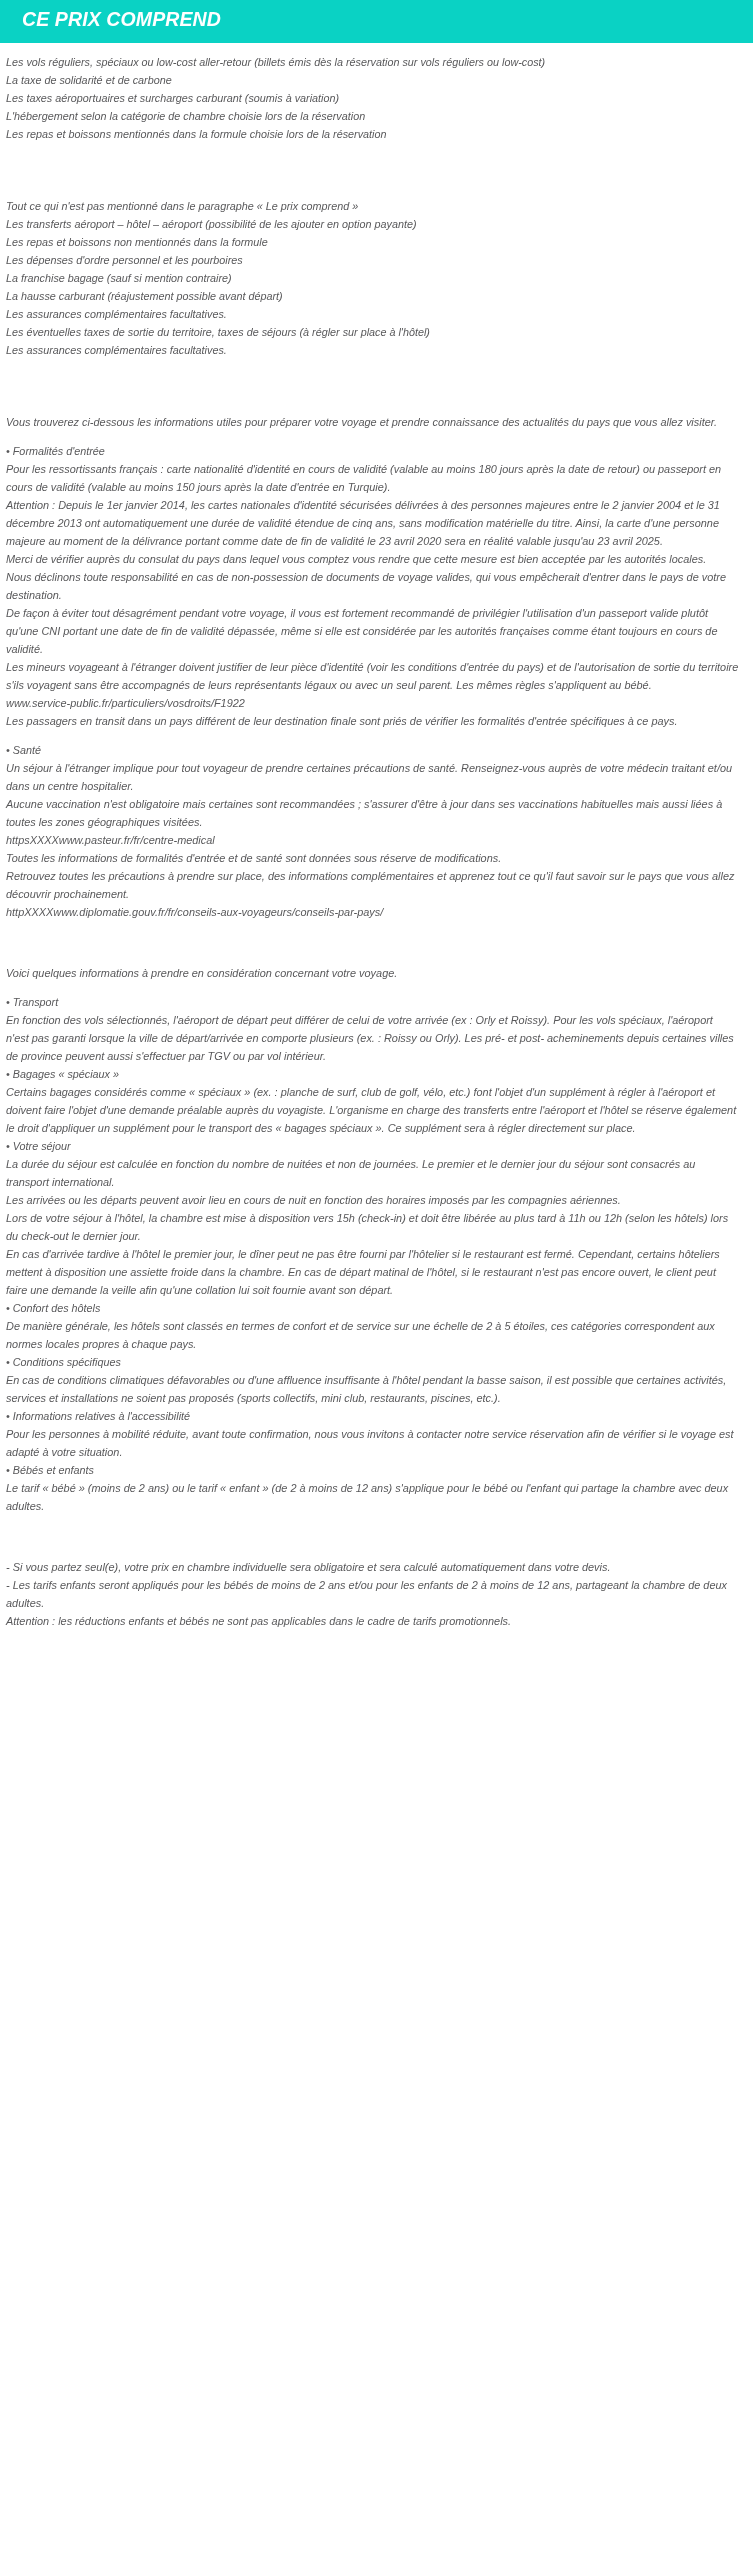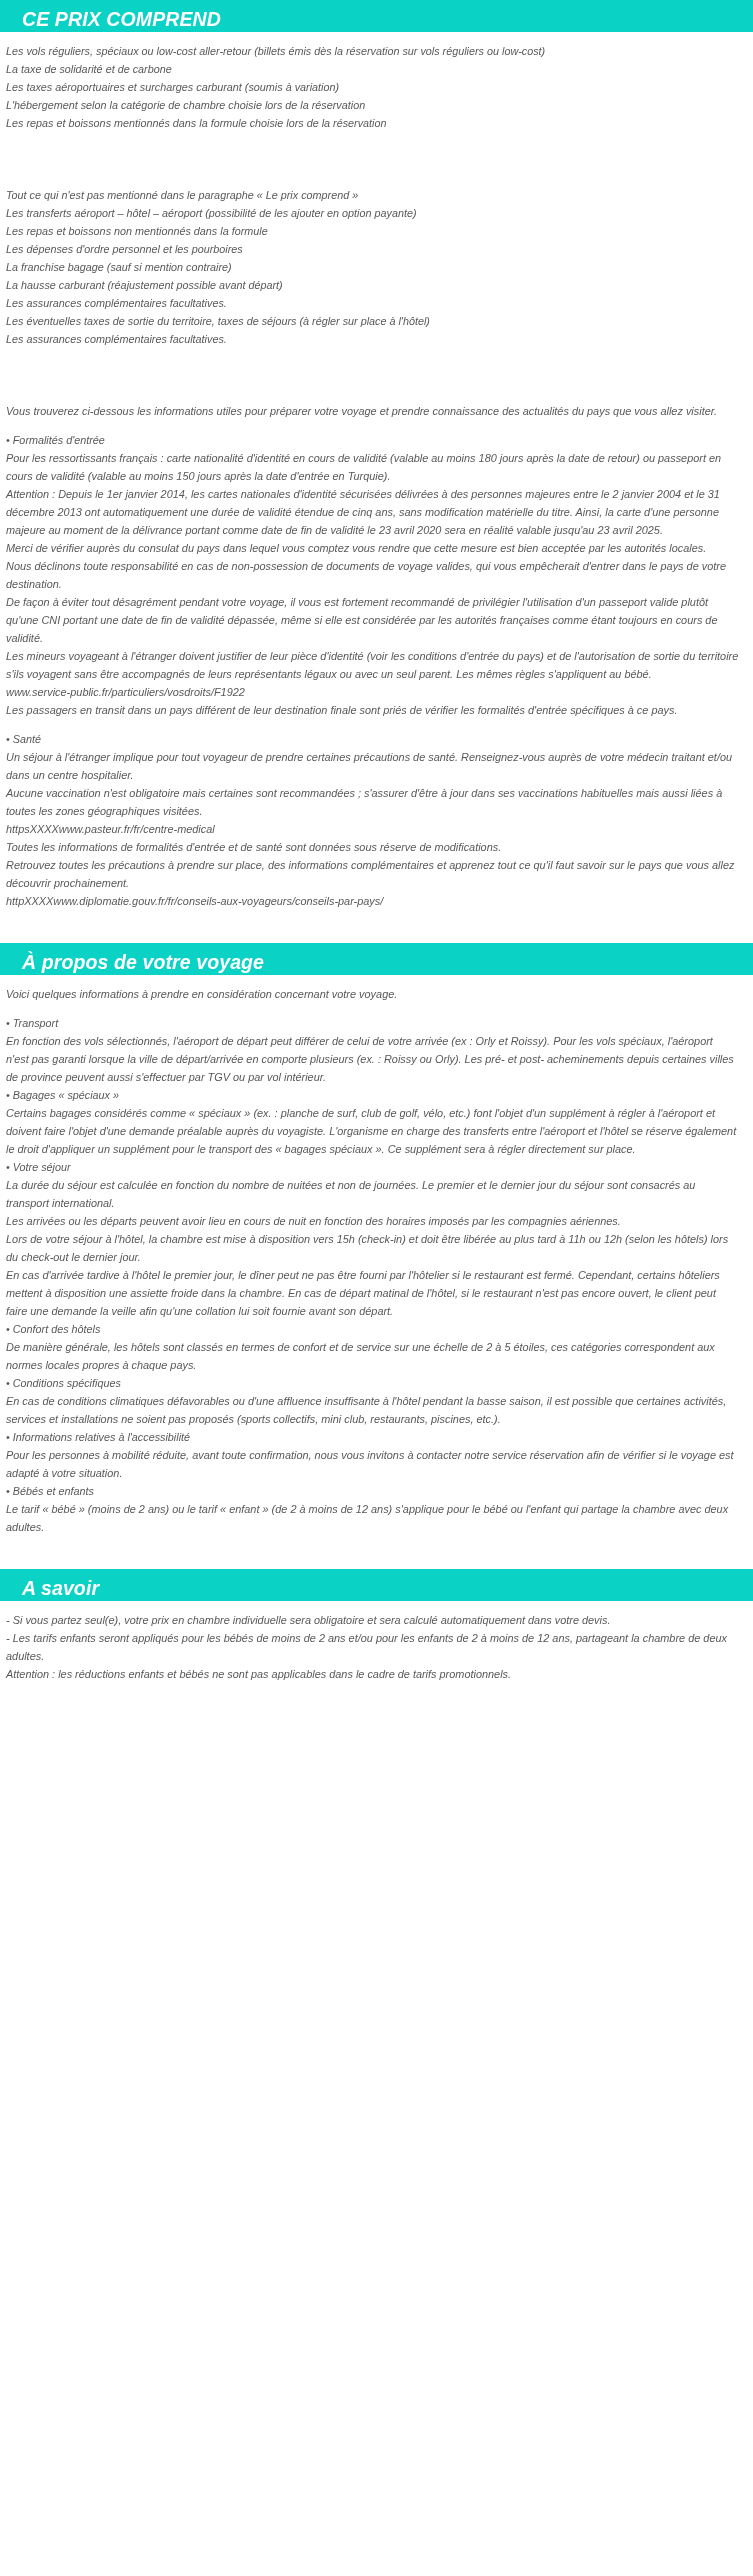--- a/index.html
+++ b/index.html
@@ -18,21 +18,21 @@
     width: 753px;
     box-sizing: border-box;
     position: relative;
   }
   
   .banner {
     background: #0ad2c4;
     color: #ffffff;
     box-sizing: border-box;
     width: 100%;
-    padding: 6px 0 0 22px;
+    padding: 6px 0 11px 22px;
   }
   .banner .banner-title {
     display: block;
     font-size: 21px;
     line-height: 26px;
     font-style: italic;
     font-weight: bold;
     letter-spacing: 0.1px;
     font-stretch: condensed;
     transform: scaleX(0.93);
@@ -138,23 +138,20 @@
     <p class="para">Un séjour à l'étranger implique pour tout voyageur de prendre certaines précautions de santé. Renseignez-vous auprès de votre médecin traitant et/ou dans un centre hospitalier.</p>
     <p class="para">Aucune vaccination n'est obligatoire mais certaines sont recommandées ; s'assurer d'être à jour dans ses vaccinations habituelles mais aussi liées à toutes les zones géographiques visitées.</p>
     <p class="para">httpsXXXXwww.pasteur.fr/fr/centre-medical</p>
     <p class="para">Toutes les informations de formalités d'entrée et de santé sont données sous réserve de modifications.</p>
     <p class="para">Retrouvez toutes les précautions à prendre sur place, des informations complémentaires et apprenez tout ce qu'il faut savoir sur le pays que vous allez découvrir prochainement.</p>
     <p class="para">httpXXXXwww.diplomatie.gouv.fr/fr/conseils-aux-voyageurs/conseils-par-pays/</p>
   </div>
 
   <div class="spacer-lg"></div>
 
-  <div class="banner">
-    <span class="banner-title">À propos de votre voyage</span>
-  </div>
   <div class="block pad-top-10">
     <p class="para">Voici quelques informations à prendre en considération concernant votre voyage.</p>
     <div class="spacer-sm"></div>
 
     <p class="bullet-head">• Transport</p>
     <p class="para">En fonction des vols sélectionnés, l'aéroport de départ peut différer de celui de votre arrivée (ex : Orly et Roissy). Pour les vols spéciaux, l'aéroport n'est pas garanti lorsque la ville de départ/arrivée en comporte plusieurs (ex. : Roissy ou Orly). Les pré- et post- acheminements depuis certaines villes de province peuvent aussi s'effectuer par TGV ou par vol intérieur.</p>
 
     <p class="bullet-head">• Bagages « spéciaux »</p>
     <p class="para">Certains bagages considérés comme « spéciaux » (ex. : planche de surf, club de golf, vélo, etc.) font l'objet d'un supplément à régler à l'aéroport et doivent faire l'objet d'une demande préalable auprès du voyagiste. L'organisme en charge des transferts entre l'aéroport et l'hôtel se réserve également le droit d'appliquer un supplément pour le transport des « bagages spéciaux ». Ce supplément sera à régler directement sur place.</p>
 
@@ -172,23 +169,20 @@
 
     <p class="bullet-head">• Informations relatives à l'accessibilité</p>
     <p class="para">Pour les personnes à mobilité réduite, avant toute confirmation, nous vous invitons à contacter notre service réservation afin de vérifier si le voyage est adapté à votre situation.</p>
 
     <p class="bullet-head">• Bébés et enfants</p>
     <p class="para">Le tarif « bébé » (moins de 2 ans) ou le tarif « enfant » (de 2 à moins de 12 ans) s'applique pour le bébé ou l'enfant qui partage la chambre avec deux adultes.</p>
   </div>
 
   <div class="spacer-lg"></div>
 
-  <div class="banner">
-    <span class="banner-title">A savoir</span>
-  </div>
   <div class="block pad-top-10">
     <p class="para">- Si vous partez seul(e), votre prix en chambre individuelle sera obligatoire et sera calculé automatiquement dans votre devis.</p>
     <p class="para">- Les tarifs enfants seront appliqués pour les bébés de moins de 2 ans et/ou pour les enfants de 2 à moins de 12 ans, partageant la chambre de deux adultes.</p>
     <p class="para">Attention : les réductions enfants et bébés ne sont pas applicables dans le cadre de tarifs promotionnels.</p>
   </div>
 
 </div>
 
 
 </body></html>

